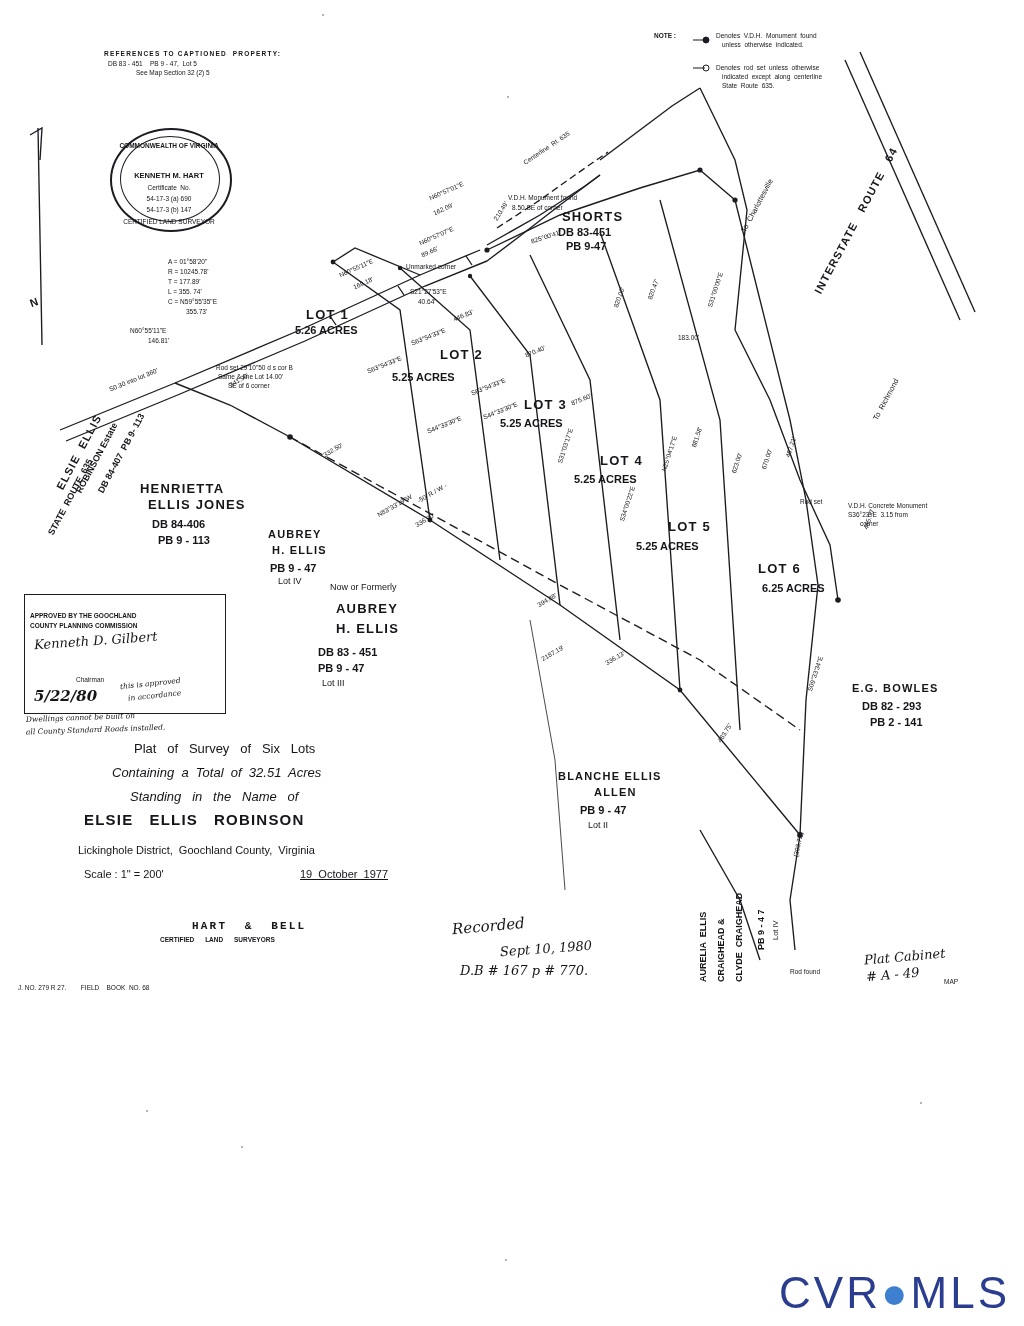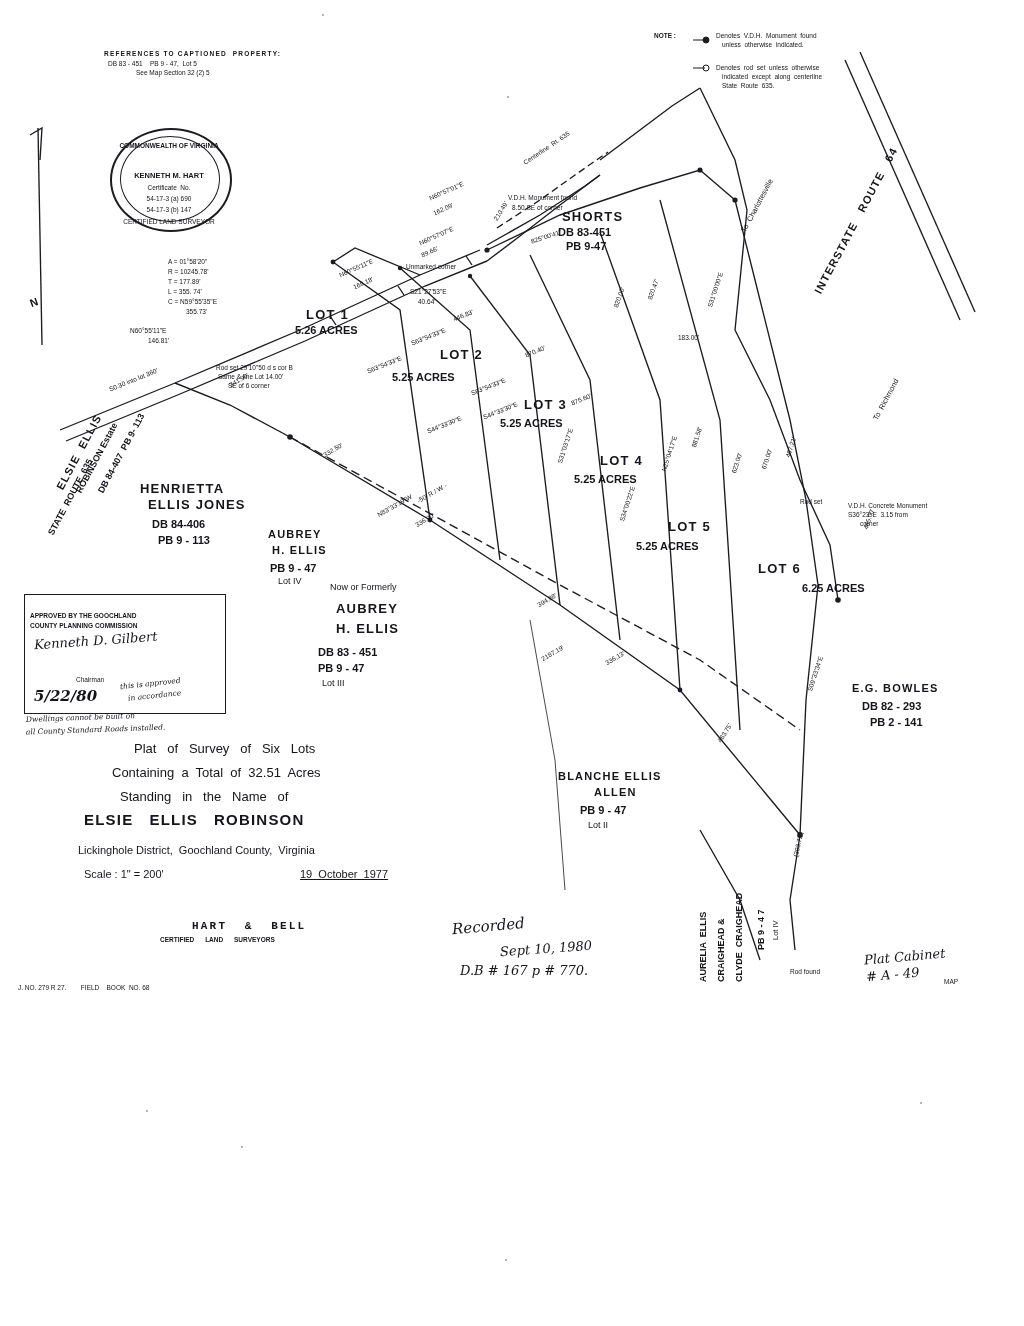--- a/index.html
+++ b/index.html
@@ -201,21 +201,21 @@
 <div class="t lg b ls" style="left:524px;top:398px;">LOT 3</div>
 <div class="t md b" style="left:500px;top:417px;">5.25 ACRES</div>
 
 <div class="t lg b ls" style="left:600px;top:454px;">LOT 4</div>
 <div class="t md b" style="left:574px;top:473px;">5.25 ACRES</div>
 
 <div class="t lg b ls" style="left:668px;top:520px;">LOT 5</div>
 <div class="t md b" style="left:636px;top:540px;">5.25 ACRES</div>
 
 <div class="t lg b ls" style="left:758px;top:562px;">LOT 6</div>
-<div class="t md b" style="left:766px;top:582px;padding-left:36px;">6.25 ACRES</div>
+<div class="t md b" style="left:726px;top:582px;padding-left:36px;">6.25 ACRES</div>
 
 <div class="t lg b ls" style="left:562px;top:210px;">SHORTS</div>
 <div class="t md b" style="left:558px;top:226px;">DB 83-451</div>
 <div class="t md b" style="left:566px;top:240px;">PB 9-47</div>
 
 <div class="t lg b ls" style="left:140px;top:482px;">HENRIETTA</div>
 <div class="t lg b ls" style="left:148px;top:498px;">ELLIS JONES</div>
 <div class="t md b" style="left:152px;top:518px;">DB 84-406</div>
 <div class="t md b" style="left:158px;top:534px;">PB 9 - 113</div>
 
@@ -260,22 +260,22 @@
 <div class="t tiny b" style="left:30px;top:622px;">COUNTY PLANNING COMMISSION</div>
 <div class="t lg hand" style="left:34px;top:634px;transform:rotate(-4deg);">Kenneth D. Gilbert</div>
 <div class="t tiny" style="left:76px;top:676px;">Chairman</div>
 <div class="t xl hand b" style="left:34px;top:688px;">5/22/80</div>
 <div class="t xs hand" style="left:120px;top:680px;transform:rotate(-6deg);">this is approved</div>
 <div class="t xs hand" style="left:128px;top:692px;transform:rotate(-6deg);">in accordance</div>
 <div class="t xs hand" style="left:26px;top:714px;transform:rotate(-2deg);">Dwellings cannot be built on</div>
 <div class="t xs hand" style="left:26px;top:726px;transform:rotate(-2deg);">all County Standard Roads installed.</div>
 
 <div class="t lg" style="left:134px;top:742px;">Plat   of   Survey   of   Six   Lots</div>
-<div class="t lg" style="left:112px;top:766px;">Containing  a  Total  of  32.51  Acres</div>
-<div class="t lg" style="left:120px;top:790px;">Standing   in   the   Name   of</div>
+<div class="t lg" style="left:112px;top:766px;font-style:italic;">Containing  a  Total  of  32.51  Acres</div>
+<div class="t lg" style="left:130px;top:790px;font-style:italic;">Standing   in   the   Name   of</div>
 <div class="t xl b ls" style="left:84px;top:812px;">ELSIE   ELLIS   ROBINSON</div>
 <div class="t md" style="left:78px;top:844px;">Lickinghole District,  Goochland County,  Virginia</div>
 <div class="t md" style="left:84px;top:868px;">Scale : 1" = 200'</div>
 <div class="t md" style="left:300px;top:868px;text-decoration:underline;">19  October  1977</div>
 <div class="t md b ls2" style="left:192px;top:920px;font-family:Liberation Mono, monospace;">HART  &amp;  BELL</div>
 <div class="t tiny b" style="left:160px;top:936px;">CERTIFIED      LAND      SURVEYORS</div>
 <div class="t tiny" style="left:18px;top:984px;">J. NO. 279 R 27.        FIELD    BOOK  NO. 68</div>
 
 <div class="t xl hand" style="left:452px;top:918px;transform:rotate(-5deg);">Recorded</div>
 <div class="t lg hand" style="left:500px;top:942px;transform:rotate(-4deg);">Sept 10, 1980</div>
@@ -284,14 +284,17 @@
 <div class="t lg hand" style="left:866px;top:968px;transform:rotate(-5deg);"># A - 49</div>
 <div class="t tiny" style="left:944px;top:978px;">MAP</div>
 
 <div class="speck" style="left:322px;top:14px;"></div>
 <div class="speck" style="left:507px;top:96px;"></div>
 <div class="speck" style="left:146px;top:1110px;"></div>
 <div class="speck" style="left:241px;top:1146px;"></div>
 <div class="speck" style="left:505px;top:1259px;"></div>
 <div class="speck" style="left:920px;top:1102px;"></div>
 
-
+<div class="cvr">
+  <span>CVR</span><span class="pin">●</span><span>MLS</span>
 </div>
 
+</div>
+
 </body></html>

